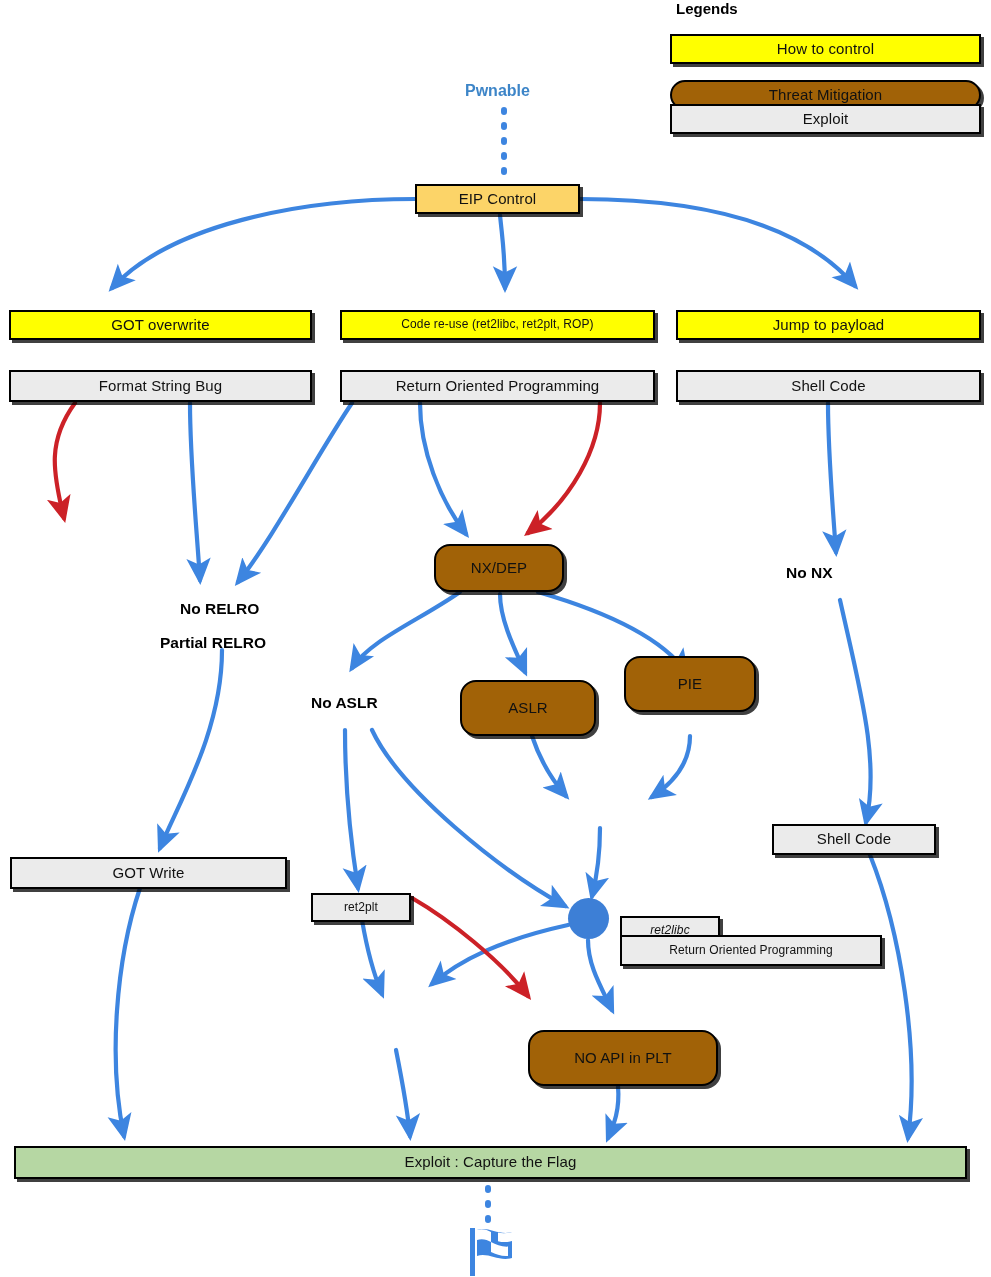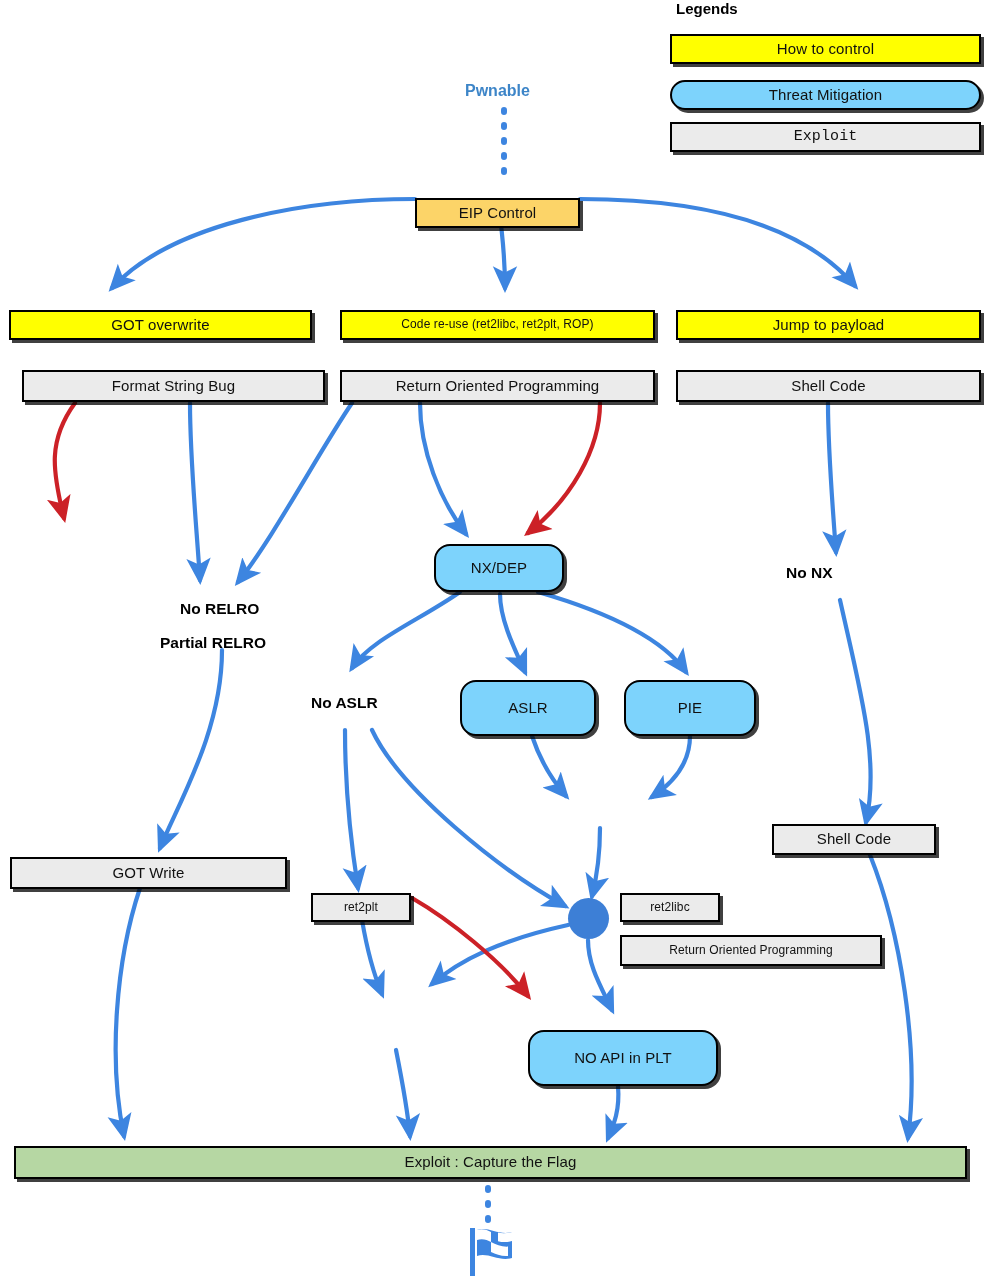--- a/index.html
+++ b/index.html
@@ -8,21 +8,21 @@
   #canvas{position:absolute;inset:0;width:991px;height:1277px;}
   svg.edges{position:absolute;left:0;top:0;width:991px;height:1277px;pointer-events:none;}
 
   .node{position:absolute;box-sizing:border-box;display:flex;align-items:center;
         justify-content:center;text-align:right;color:#111;
         border:2.5px solid #000;box-shadow:3px 3px 0 rgba(0,0,0,.75);
         font-size:15px;line-height:1.1;letter-spacing:.1px;}
   .node.yellow{background:#FFFF00;}
   .node.amber{background:#FCD468;}
   .node.grey{background:#EBEBEB;}
-  .node.orange{background:#7dd3fc;border-radius:16px;}
+  .node.orange{background:#a16207;border-radius:16px;}
   .node.green{background:#B6D7A3;}
   .node.small{font-size:12px;}
 
   .plain{position:absolute;font-weight:bold;font-size:15.5px;color:#000;
          white-space:nowrap;}
   .blue-label{position:absolute;font-weight:bold;font-size:16px;color:#3D85C8;
               white-space:nowrap;}
 
   .legend-title{position:absolute;font-weight:bold;font-size:15px;color:#000;}
   .junction{position:absolute;width:41px;height:41px;border-radius:50%;
@@ -98,52 +98,52 @@
     </g>
 
     <path d="M412,898 C450,920 500,960 528,996" fill="none" stroke="#CC2127" stroke-width="4.2" stroke-linecap="round" marker-end="url(#ar)"></path>
 
     <path d="M488,1188 L488,1232" fill="none" stroke="#3D85E0" stroke-width="6" stroke-dasharray="2 13" stroke-linecap="round"></path>
   </svg>
 
   <div class="legend-title" style="left:676px;top:0px;">Legends</div>
   <div class="node yellow" style="left:670px;top:34px;width:311px;height:30px;">How to control</div>
   <div class="node orange" style="left:670px;top:80px;width:311px;height:30px;border-radius:15px;">Threat Mitigation</div>
-  <div class="node grey" style="left:670px;top:122px;width:311px;height:30px;font-family:Liberation Mono, monospace;">Exploit</div>
+  <div class="node grey" style="left:670px;top:104px;width:311px;height:30px;">Exploit</div>
 
   <div class="blue-label" style="left:465px;top:82px;">Pwnable</div>
-  <div class="node amber" style="left:415px;top:198px;width:165px;height:30px;">EIP Control</div>
+  <div class="node amber" style="left:415px;top:184px;width:165px;height:30px;">EIP Control</div>
 
   <div class="node yellow" style="left:9px;top:310px;width:303px;height:30px;">GOT overwrite</div>
   <div class="node yellow small" style="left:340px;top:310px;width:315px;height:30px;">Code re-use (ret2libc, ret2plt, ROP)</div>
   <div class="node yellow" style="left:676px;top:310px;width:305px;height:30px;">Jump to payload</div>
 
-  <div class="node grey" style="left:9px;top:370px;width:303px;height:32px;margin-left:13px;">Format String Bug</div>
+  <div class="node grey" style="left:9px;top:370px;width:303px;height:32px;">Format String Bug</div>
   <div class="node grey" style="left:340px;top:370px;width:315px;height:32px;">Return Oriented Programming</div>
   <div class="node grey" style="left:676px;top:370px;width:305px;height:32px;">Shell Code</div>
 
   <div class="plain" style="left:180px;top:600px;">No RELRO</div>
   <div class="plain" style="left:160px;top:634px;">Partial RELRO</div>
 
   <div class="node orange" style="left:434px;top:544px;width:130px;height:48px;">NX/DEP</div>
   <div class="plain" style="left:786px;top:564px;">No NX</div>
 
   <div class="plain" style="left:311px;top:694px;">No ASLR</div>
   <div class="node orange" style="left:460px;top:680px;width:136px;height:56px;">ASLR</div>
-  <div class="node orange" style="left:624px;top:680px;width:132px;height:56px;">PIE</div>
+  <div class="node orange" style="left:624px;top:656px;width:132px;height:56px;">PIE</div>
 
   <div class="node grey" style="left:772px;top:824px;width:164px;height:31px;">Shell Code</div>
 
   <div class="node grey" style="left:10px;top:857px;width:277px;height:32px;">GOT Write</div>
 
   <div class="node grey small" style="left:311px;top:893px;width:100px;height:29px;">ret2plt</div>
 
   <div class="junction" style="left:568px;top:898px;"></div>
 
-  <div class="node grey small" style="left:620px;top:893px;width:100px;height:29px;">ret2libc</div>
+  <div class="node grey small" style="left:620px;top:916px;width:100px;height:29px;font-style:italic;">ret2libc</div>
   <div class="node grey small" style="left:620px;top:935px;width:262px;height:31px;">Return Oriented Programming</div>
 
   <div class="node orange" style="left:528px;top:1030px;width:190px;height:56px;">NO API in PLT</div>
 
   <div class="node green" style="left:14px;top:1146px;width:953px;height:33px;">Exploit : Capture the Flag</div>
 
   <div class="flag" style="left:466px;top:1228px;">
     <svg width="60" height="48" viewBox="0 0 60 48">
       <rect x="4" y="0" width="5" height="48" fill="#3D85E0"></rect>
       <path d="M11,2 C22,-2 33,8 46,4 L46,30 C33,34 22,24 11,28 Z" fill="#3D85E0"></path>

